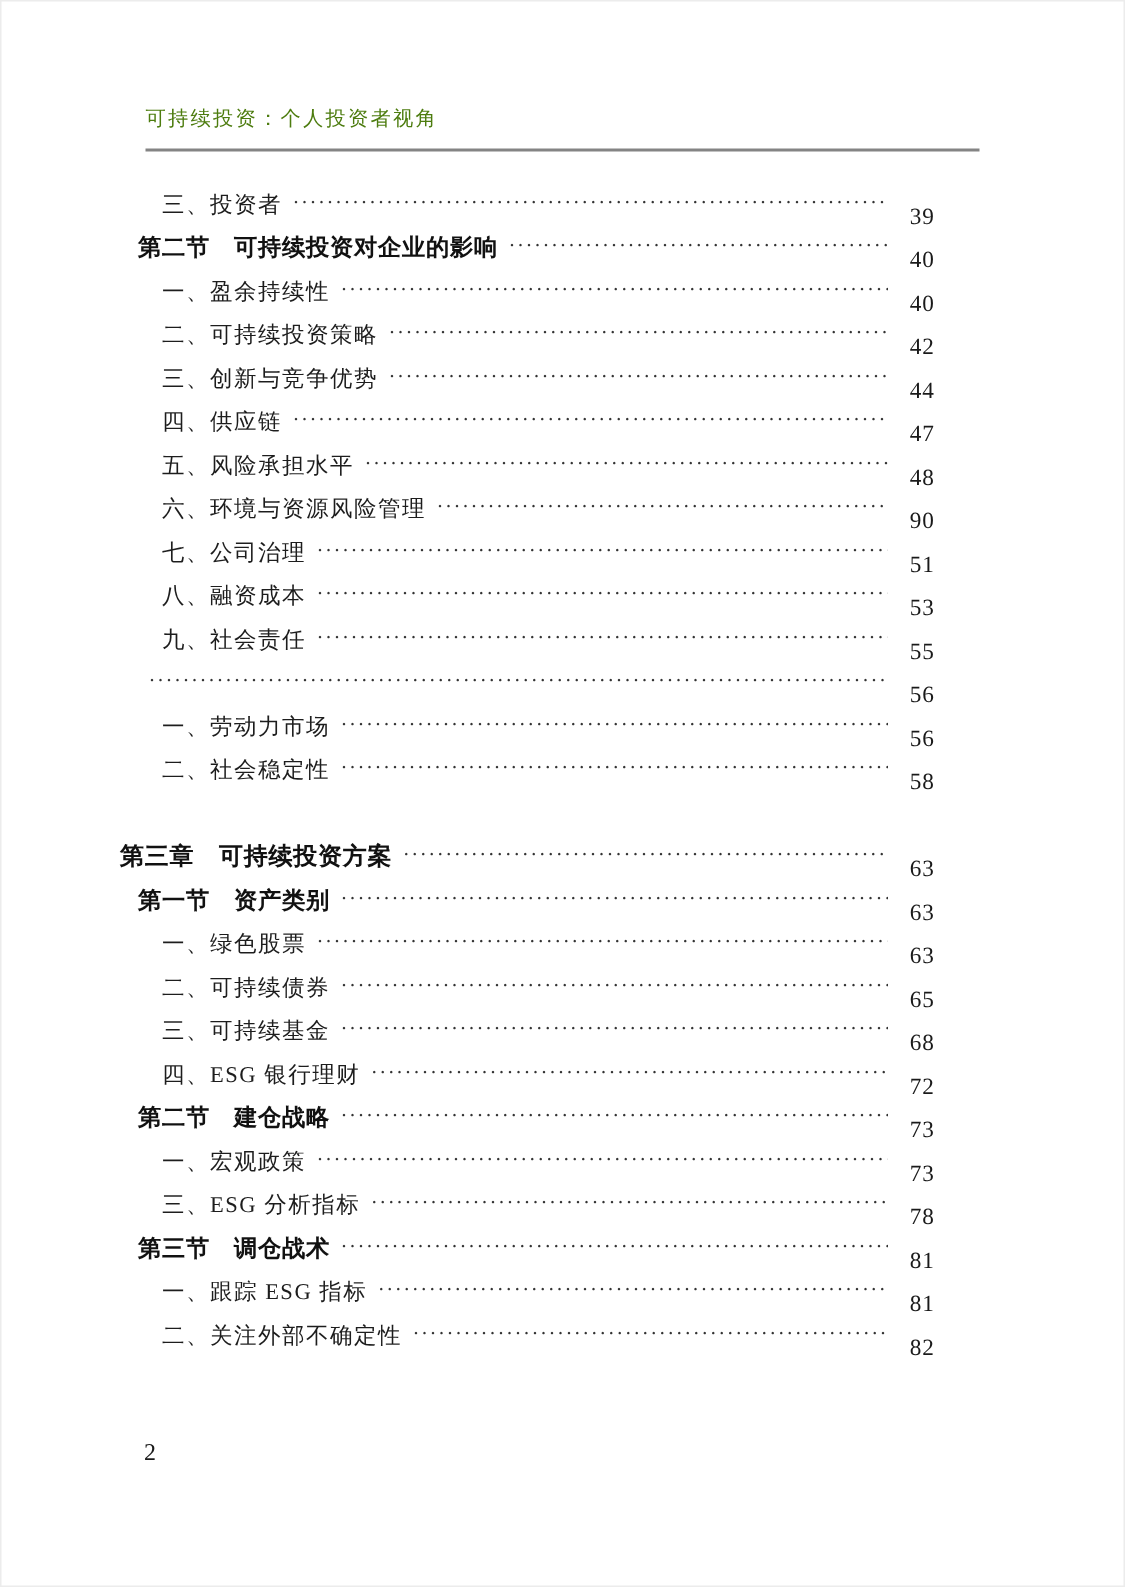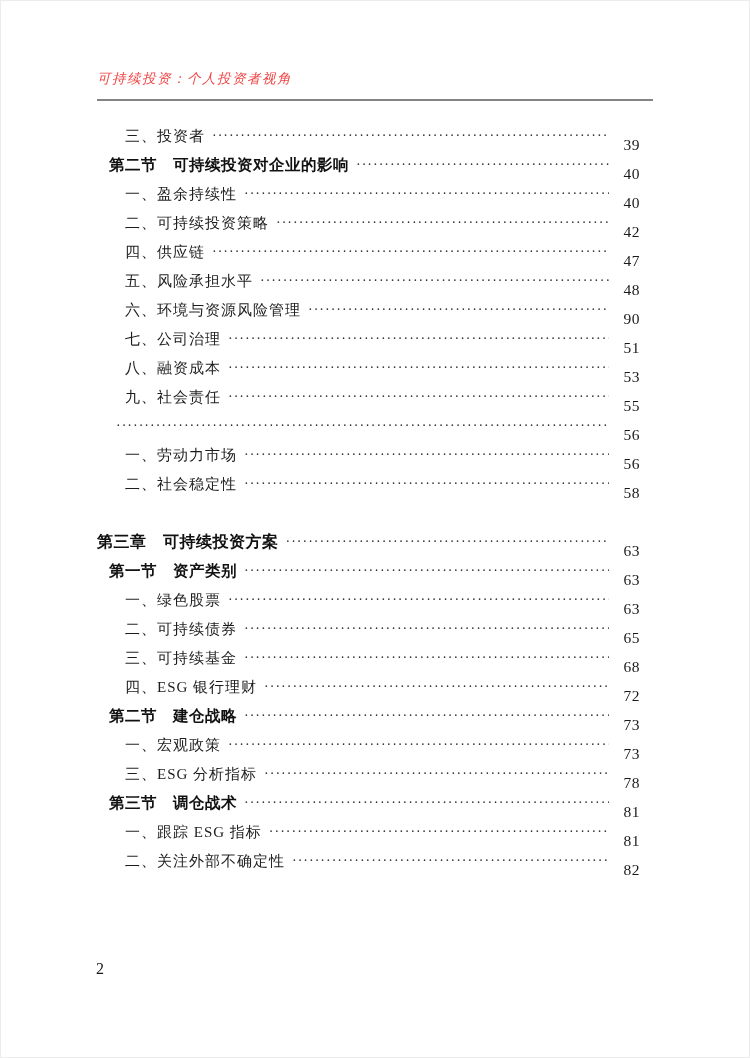--- a/index.html
+++ b/index.html
@@ -17,35 +17,34 @@
     inset: 0;
     background: #ffffff;
     box-shadow: inset 0 0 0 1px #ececec;
   }
   .running-header {
     position: absolute;
     left: 97px;
     top: 70px;
     font-size: 13.5px;
     letter-spacing: 1.5px;
-    color: #ef4444;
+    color: #4d7c0f;
     white-space: nowrap;
-    font-style: italic;
   }
   .header-rule {
     position: absolute;
     left: 97px;
     top: 99px;
     width: 556px;
     height: 2px;
     background: #848484;
   }
   .toc {
     position: absolute;
-    left: 97px;
+    left: 80px;
     top: 122px;
     width: 543px;
   }
   .row {
     display: flex;
     align-items: center;
     height: 29px;
     white-space: nowrap;
   }
   .row.item {
@@ -135,20 +134,25 @@
       <span class="label">一、盈余持续性</span>
       <span class="dots"></span>
       <span class="pnum">40</span>
     </div>
     <div class="row item">
       <span class="label">二、可持续投资策略</span>
       <span class="dots"></span>
       <span class="pnum">42</span>
     </div>
     <div class="row item">
+      <span class="label">三、创新与竞争优势</span>
+      <span class="dots"></span>
+      <span class="pnum">44</span>
+    </div>
+    <div class="row item">
       <span class="label">四、供应链</span>
       <span class="dots"></span>
       <span class="pnum">47</span>
     </div>
     <div class="row item">
       <span class="label">五、风险承担水平</span>
       <span class="dots"></span>
       <span class="pnum">48</span>
     </div>
     <div class="row item">

